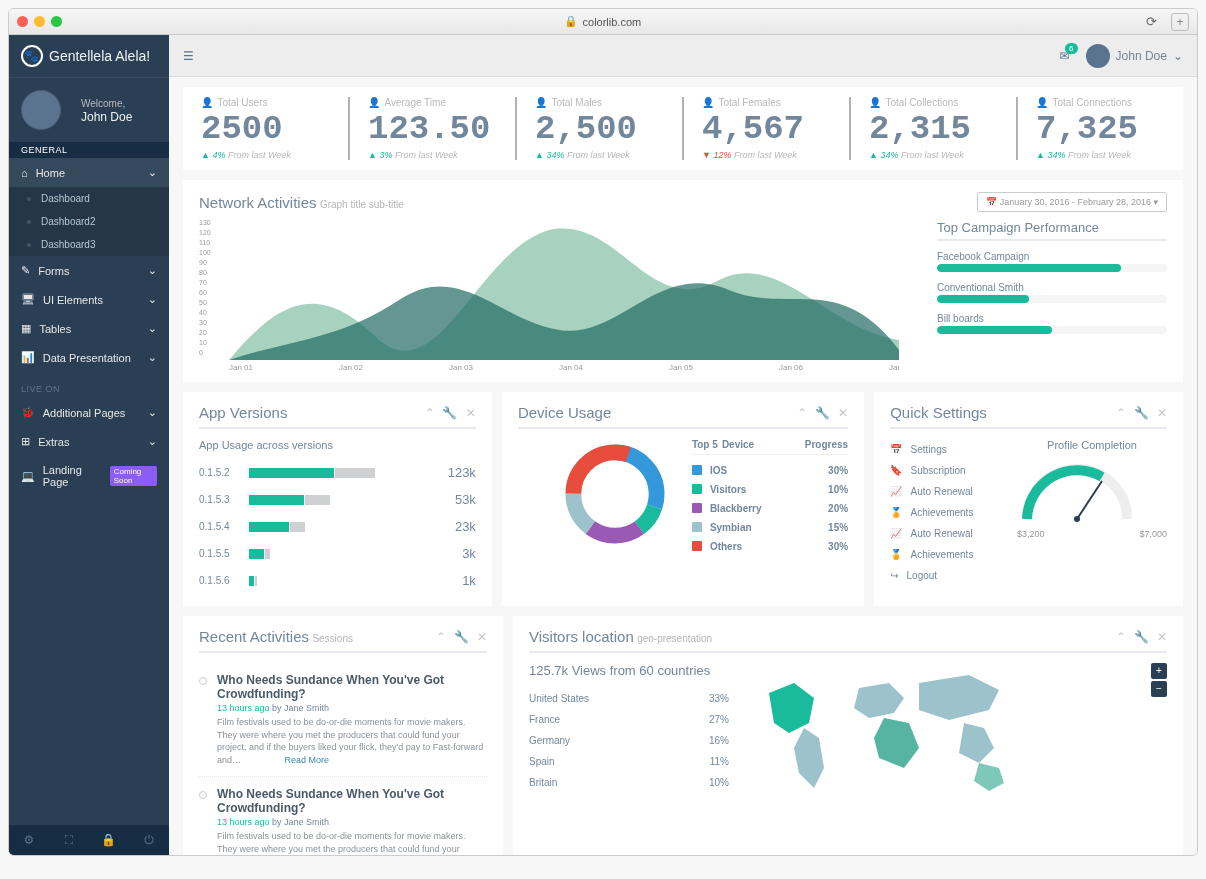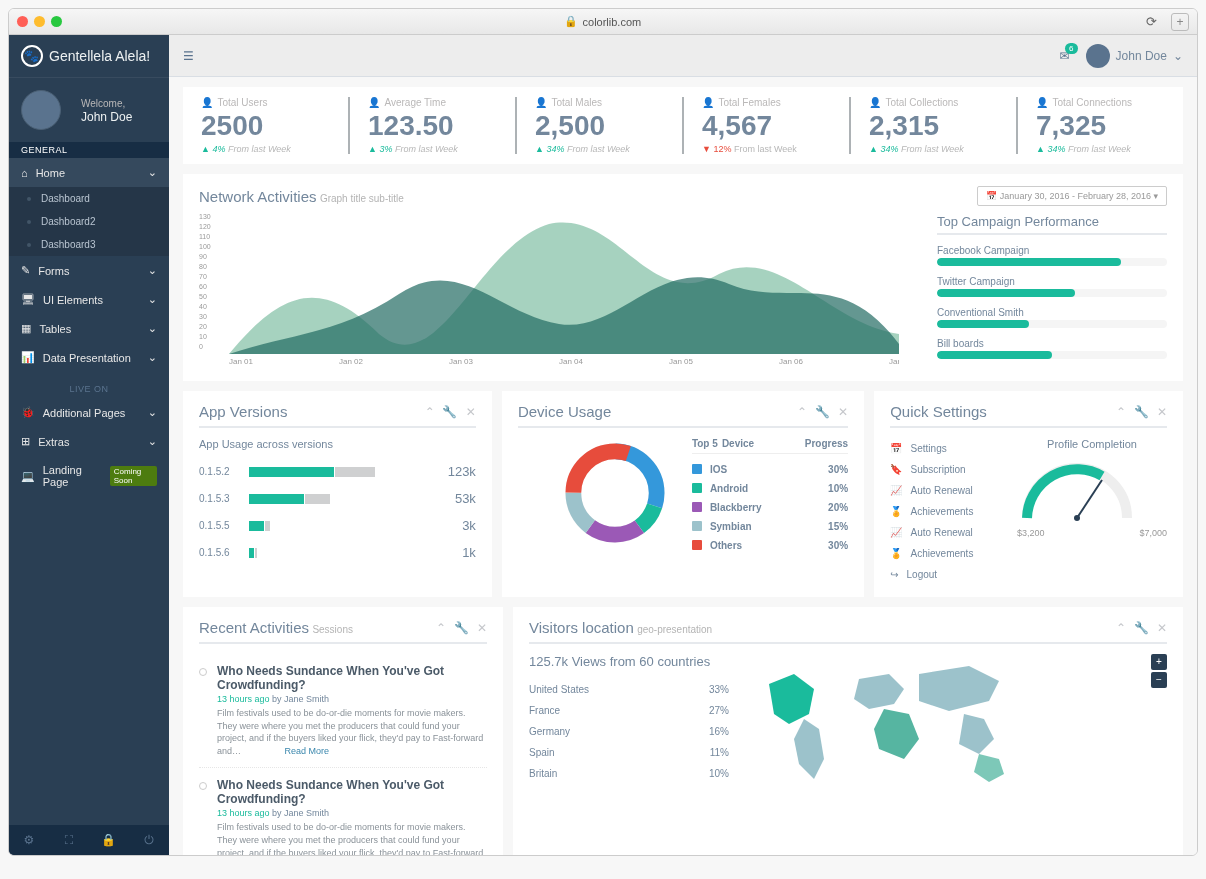--- a/index.html
+++ b/index.html
@@ -23,42 +23,42 @@
 .profile-txt small{color:#BAB8B8; font-size:10px;}
 .profile-txt div{font-size:12px; color:#ECF0F1;}
 .section-label{background:#172D44; padding:3px 12px; font-size:9px; color:#fff; letter-spacing:.5px;}
 .menu{list-style:none;}
 .menu-item{display:flex; align-items:center; justify-content:space-between; padding:8px 12px; cursor:pointer; font-size:11px;}
 .menu-item .left{display:flex; align-items:center; gap:8px;}
 .menu-item.active{background:#35495d;}
 .submenu{list-style:none; background:#253648;}
 .submenu li{padding:6px 12px 6px 32px; font-size:10px; color:#b9c5d1; position:relative;}
 .submenu li::before{content:""; position:absolute; left:18px; top:50%; width:4px; height:4px; background:#425567; border-radius:50%; transform:translateY(-50%);}
-.badge-soon{background:#4d7c0f; color:#fff; font-size:8px; padding:1px 4px; border-radius:2px; margin-left:4px;}
+.badge-soon{background:#8b5cf6; color:#fff; font-size:8px; padding:1px 4px; border-radius:2px; margin-left:4px;}
 .sidebar-footer{position:absolute; bottom:0; left:0; right:0; display:flex; background:#172D44;}
 .sidebar-footer div{flex:1; text-align:center; padding:8px 0; color:#5A738E; cursor:pointer;}
 
 .main{flex:1; display:flex; flex-direction:column; overflow:hidden;}
 .topbar{height:42px; background:#EDEDED; border-bottom:1px solid #D9DEE4; display:flex; align-items:center; justify-content:space-between; padding:0 14px;}
 .hamburger{cursor:pointer; color:#5A738E;}
 .topbar-right{display:flex; align-items:center; gap:16px;}
 .mail-icon{position:relative; color:#5A738E;}
 .mail-badge{position:absolute; top:-6px; right:-8px; background:#1ABB9C; color:#fff; border-radius:8px; font-size:8px; padding:1px 4px;}
 .user-drop{display:flex; align-items:center; gap:6px; cursor:pointer;}
 .user-drop .sm-av{width:24px;height:24px;border-radius:50%;background:#5A738E;}
 
 .content{padding:10px 14px; overflow-y:auto; flex:1; background:#F7F7F7;}
 .stats{display:flex; background:#fff; padding:10px 0;}
 .stat{flex:1; padding:0 18px; border-left:2px solid #ADB2B5;}
 .stat:first-child{border-left:none;}
 .stat-label{font-size:10px; color:#BAB8B8; display:flex; align-items:center; gap:4px;}
-.stat-value{font-size:28px; font-weight:600; color:#73879C; margin:2px 0;}
+.stat-value{font-size:34px; font-weight:600; color:#73879C; margin:2px 0;font-family:Liberation Mono, monospace;}
 .stat-delta{font-size:9px;}
 .stat-delta.up{color:#1ABB9C;font-style:italic;}
-.stat-delta.down{color:#E74C3C;}
+.stat-delta.down{color:#E74C3C;font-style:italic;}
 .stat-delta .gray{color:#b7b7b7;}
 
 .panel{background:#fff; margin-top:10px; padding:12px 16px;}
 .panel-head{display:flex; justify-content:space-between; align-items:center; border-bottom:2px solid #E6E9ED; padding-bottom:6px; margin-bottom:10px;}
 .panel-title{font-size:15px; color:#73879C;}
 .panel-sub{font-size:10px; color:#b4b4b4;}
 .panel-tools{display:flex; gap:8px; color:#C5C7CB;}
 .panel-tools span{cursor:pointer;}
 
 .row{display:flex; gap:10px;}
@@ -185,21 +185,21 @@
             <span>⌄</span>
           </li>
         <li class="menu-item">
             <span class="left">
               <span>📊</span>
               <span>Data Presentation</span>
             </span>
             <span>⌄</span>
           </li>
       </ul>
-      <div style="padding:12px 12px 4px; font-size:9px; color:#5A738E; letter-spacing:.5px;text-align:center;">LIVE ON</div>
+      <div style="padding:12px 12px 4px; font-size:9px; color:#5A738E; letter-spacing:.5px;">LIVE ON</div>
       <ul class="menu">
         <li class="menu-item">
             <span class="left">
               <span>🐞</span>
               <span>Additional Pages</span>
             </span>
             <span>⌄</span>
           </li>
         <li class="menu-item">
             <span class="left">
@@ -312,26 +312,20 @@
             <div class="campaigns">
               <div class="camp-title">Top Campaign Performance</div>
               <div id="camps">
                   <div class="camp-item">
      <div class="camp-name">Facebook Campaign</div>
      <div class="bar-bg">
                       <div class="bar-fill" style="width:80%"></div>
                     </div>
    </div>
                   <div class="camp-item">
-     <div class="camp-name">Twitter Campaign</div>
-     <div class="bar-bg">
-                      <div class="bar-fill" style="width:60%"></div>
-                    </div>
-   </div>
-                  <div class="camp-item">
      <div class="camp-name">Conventional Smith</div>
      <div class="bar-bg">
                       <div class="bar-fill" style="width:40%"></div>
                     </div>
    </div>
                   <div class="camp-item">
      <div class="camp-name">Bill boards</div>
      <div class="bar-bg">
                       <div class="bar-fill" style="width:50%"></div>
                     </div>
@@ -361,20 +355,28 @@
                   </div>
      <div class="av-val">123k</div>
    </div>
                 <div class="app-versions">
      <div class="av-label">0.1.5.3</div>
      <div class="av-bars">
                     <div class="av-bar g" style="width:55px"></div>
                     <div class="av-bar gr" style="width:25px"></div>
                   </div>
      <div class="av-val">53k</div>
+   </div>
+                <div class="app-versions">
+     <div class="av-label">0.1.5.4</div>
+     <div class="av-bars">
+                    <div class="av-bar g" style="width:40px"></div>
+                    <div class="av-bar gr" style="width:15px"></div>
+                  </div>
+     <div class="av-val">23k</div>
    </div>
                 <div class="app-versions">
      <div class="av-label">0.1.5.5</div>
      <div class="av-bars">
                     <div class="av-bar g" style="width:15px"></div>
                     <div class="av-bar gr" style="width:5px"></div>
                   </div>
      <div class="av-val">3k</div>
    </div>
                 <div class="app-versions">
@@ -415,21 +417,21 @@
                     <div>Progress</div>
                   </div>
                 <div id="devices">
                     <div class="device-item">
      <div class="sq" style="background:#3498DB"></div>
      <div style="flex:1">IOS</div>
                       <div style="width:50px;text-align:right">30%</div>
    </div>
                     <div class="device-item">
      <div class="sq" style="background:#1ABB9C"></div>
-     <div style="flex:1">Android</div>
+     <div style="flex:1">Visitors</div>
                       <div style="width:50px;text-align:right">10%</div>
    </div>
                     <div class="device-item">
      <div class="sq" style="background:#9B59B6"></div>
      <div style="flex:1">Blackberry</div>
                       <div style="width:50px;text-align:right">20%</div>
    </div>
                     <div class="device-item">
      <div class="sq" style="background:#9CC2CB"></div>
      <div style="flex:1">Symbian</div>

